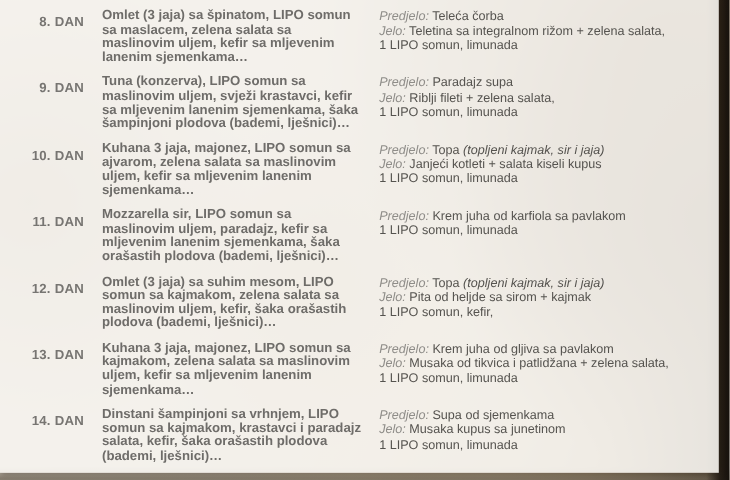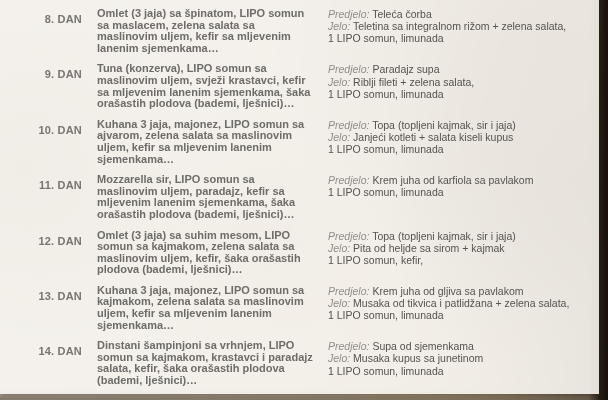--- a/index.html
+++ b/index.html
@@ -27,21 +27,21 @@
     position:absolute; left:0; top:0;
     width:599px; height:394px;
     background:rgba(247,245,241,0.9);
     box-shadow:1px 1px 5px rgba(40,30,20,0.45);
   }
   .grid {
     display:grid;
     grid-template-columns:62px 216px 1fr;
     column-gap:15px;
     row-gap:9px;
-    padding:8px 6px 0 20px;
+    padding:8px 6px 0 8px;
   }
   .day {
     text-align:right;
     font-weight:bold;
     font-size:11px;
     color:#777572;
     padding-top:5px;
     letter-spacing:.2px;
     white-space:nowrap;
   }
@@ -50,40 +50,40 @@
     line-height:11.6px;
     color:#6e6c69;
     font-weight:bold;
   }
   .lunch {
     font-size:10.5px;
     line-height:12.2px;
     color:#55534f;
   }
   .lbl { font-style:italic; color:#8f8d89; }
-  .note { }
+  .note { font-style:italic; }
 </style>
 </head>
 <body>
 
 <div class="screen">
   <div class="photo-bg"></div>
   <div class="card">
     <div class="grid">
 
       <div class="day">8. DAN</div>
       <div class="breakfast">Omlet (3 jaja) sa špinatom, LIPO somun sa maslacem, zelena salata sa maslinovim uljem, kefir sa mljevenim lanenim sjemenkama…</div>
       <div class="lunch">
         <div><span class="lbl">Predjelo:</span> <span>Teleća čorba</span> <span class="note"></span></div>
         <div><span class="lbl">Jelo:</span> <span>Teletina sa integralnom rižom + zelena salata,</span></div>
         <div>1 LIPO somun, limunada</div>
       </div>
 
       <div class="day">9. DAN</div>
-      <div class="breakfast">Tuna (konzerva), LIPO somun sa maslinovim uljem, svježi krastavci, kefir sa mljevenim lanenim sjemenkama, šaka orašastih plodova (bademi, lješnici)…</div>
+      <div class="breakfast">Tuna (konzerva), LIPO somun sa maslinovim uljem, svježi krastavci, kefir sa mljevenim lanenim sjemenkama, šaka šampinjoni plodova (bademi, lješnici)…</div>
       <div class="lunch">
         <div><span class="lbl">Predjelo:</span> <span>Paradajz supa</span> <span class="note"></span></div>
         <div><span class="lbl">Jelo:</span> <span>Riblji fileti + zelena salata,</span></div>
         <div>1 LIPO somun, limunada</div>
       </div>
 
       <div class="day">10. DAN</div>
       <div class="breakfast">Kuhana 3 jaja, majonez, LIPO somun sa ajvarom, zelena salata sa maslinovim uljem, kefir sa mljevenim lanenim sjemenkama…</div>
       <div class="lunch">
         <div><span class="lbl">Predjelo:</span> <span>Topa</span> <span class="note">(topljeni kajmak, sir i jaja)</span></div>

